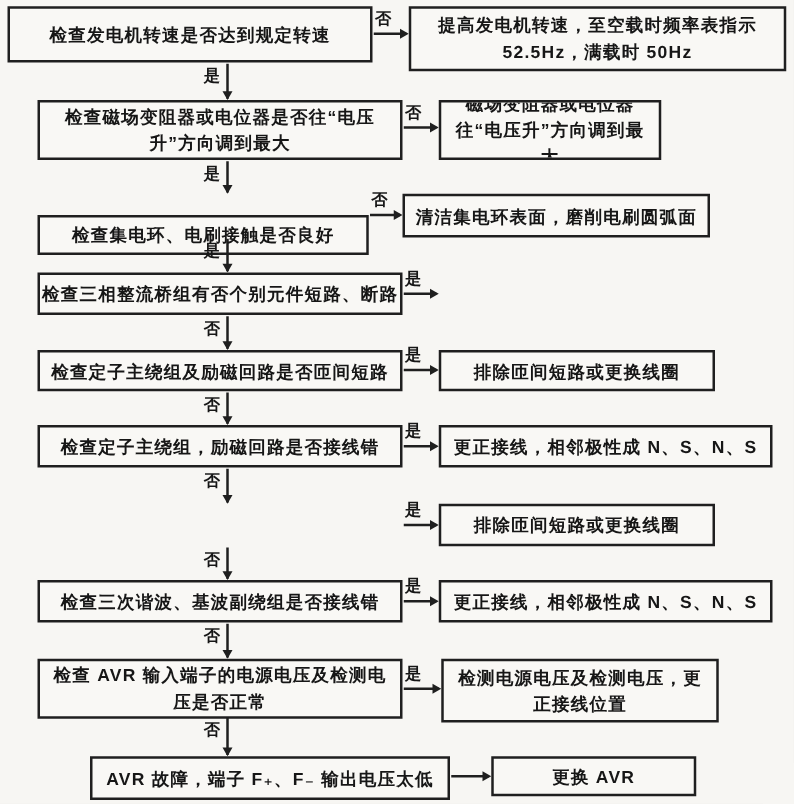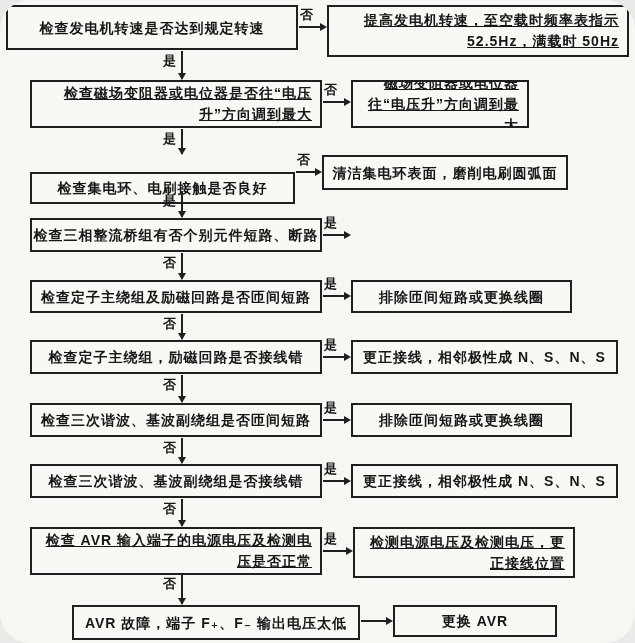--- a/index.html
+++ b/index.html
@@ -6,21 +6,20 @@
   body{
     background:#e9e9e7;
     font-family:"Liberation Sans","DejaVu Sans",sans-serif;
   }
   .canvas{
     position:relative;
     width:635px;height:643px;
     background:#f7f6f3;
     overflow:hidden;
     color:#161616;
-    border-radius:30px;
   }
   
   .box{
     position:absolute;
     box-sizing:border-box;
     border:2px solid #1f1f1f;
     background:#f9f8f5;
     display:flex;
     align-items:center;
     justify-content:center;
@@ -28,24 +27,23 @@
     font-size:14px;
     font-weight:700;
     letter-spacing:1px;
     line-height:20px;
     white-space:nowrap;
     overflow:hidden;
   }
   .box.ml{
     white-space:normal;
     justify-content:flex-start;
-    text-align:right;
+    text-align:center;
     padding:2px 8px;
     line-height:21px;
-    text-decoration:underline;
   }
   
   .vconn{
     position:absolute;
     left:181px;
     width:2px;
     background:#1f1f1f;
   }
   .vconn::after{
     content:"";
@@ -181,21 +179,20 @@
 
   <div class="box" id="L5">检查定子主绕组，励磁回路是否接线错</div>
   <div class="hconn" id="H5">
       <span class="hlabel">是</span>
     </div>
   <div class="box" id="R5">更正接线，相邻极性成 N、S、N、S</div>
   <div class="vconn" id="V5">
       <span class="vlabel">否</span>
     </div>
 
-  <div class="box" id="L6">检查三次谐波、基波副绕组是否匝间短路</div>
   <div class="hconn" id="H6">
       <span class="hlabel">是</span>
     </div>
   <div class="box" id="R6">排除匝间短路或更换线圈</div>
   <div class="vconn" id="V6">
       <span class="vlabel">否</span>
     </div>
 
   <div class="box" id="L7">检查三次谐波、基波副绕组是否接线错</div>
   <div class="hconn" id="H7">

